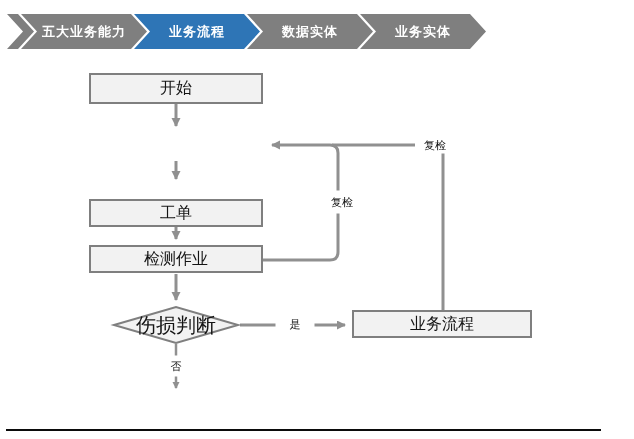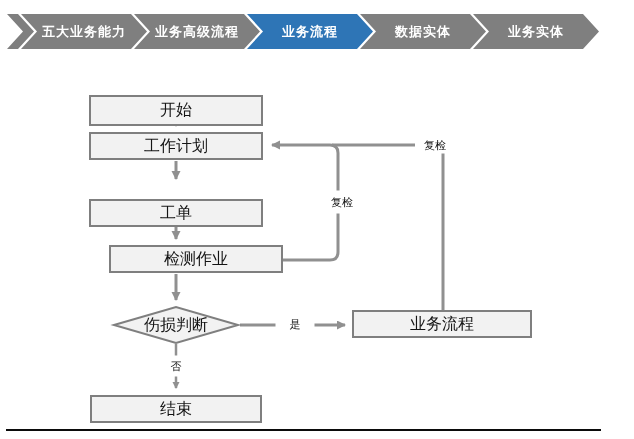--- a/index.html
+++ b/index.html
@@ -19,29 +19,29 @@
     font-size:13px;font-weight:bold;letter-spacing:1px;cursor:pointer;
     clip-path:polygon(0 0,calc(100% - 16px) 0,100% 50%,calc(100% - 16px) 100%,0 100%,16px 50%);
   }
   .chev.active{background:#2E75B6;text-align:right;}
   
   .node{
     position:absolute;box-sizing:border-box;background:#F2F2F2;border:2px solid #7F7F7F;
     display:flex;align-items:center;justify-content:center;
     font-size:16px;color:#141414;
   }
-  #n-start  {left:89px; top:73px;  width:174px;height:31px;margin-top:22px;}
+  #n-start  {left:89px; top:73px;  width:174px;height:31px;}
   #n-plan   {left:89px; top:132px; width:174px;height:28px;}
   #n-order  {left:89px; top:199px; width:174px;height:28px;}
-  #n-inspect{left:89px; top:245px; width:174px;height:28px;margin-left:20px;}
+  #n-inspect{left:89px; top:245px; width:174px;height:28px;}
   #n-repair {left:352px;top:310px; width:180px;height:28px;}
   #n-end    {left:90px; top:395px; width:172px;height:28px;}
   #n-decision-text{
     position:absolute;left:114px;top:307px;width:124px;height:36px;
-    display:flex;align-items:center;justify-content:center;font-size:16px;color:#141414;
+    display:flex;align-items:center;justify-content:center;font-size:20px;color:#141414;
   }
   
   #flow-svg{position:absolute;left:0;top:0;width:634px;height:439px;}
   
   .elabel{
     position:absolute;transform:translate(-50%,-50%);background:#ffffff;
     font-size:11px;color:#141414;white-space:nowrap;text-align:center;
   }
   #lbl-yes       {left:295px;top:324px;padding:1px 14px;}
   #lbl-no        {left:176px;top:366px;padding:3px 9px;}
@@ -52,23 +52,20 @@
 </style>
 </head>
 <body>
 
 <div id="stage">
 
   <div id="nav">
     <div class="lead-chev"></div>
     <div class="chev">
       <span>五大业务能力</span>
-    </div>
-    <div class="chev">
-      <span>业务高级流程</span>
     </div>
     <div class="chev active">
       <span>业务流程</span>
     </div>
     <div class="chev">
       <span>数据实体</span>
     </div>
     <div class="chev">
       <span>业务实体</span>
     </div>
@@ -90,26 +87,24 @@
       <path d="M176,274 L176,300" marker-end="url(#arw)"></path>
       <path d="M240,325 L345,325" marker-end="url(#arw)"></path>
       <path d="M176,344 L176,388" stroke-width="2.5" marker-end="url(#arw-sm)"></path>
       <path d="M263,260 L330,260 Q338,260 338,252 L338,153 Q338,145 330,145 L272,145" marker-end="url(#arw)"></path>
       <path d="M443,310 L443,145 L332,145"></path>
     </g>
     <polygon points="114,325 176,307 238,325 176,343" fill="#F2F2F2" stroke="#7F7F7F" stroke-width="2"></polygon>
   </svg>
 
   <div class="node" id="n-start">开始</div>
-  <div class="node" id="n-plan">工作计划</div>
   <div class="node" id="n-order">工单</div>
   <div class="node" id="n-inspect">检测作业</div>
   <div id="n-decision-text">伤损判断</div>
   <div class="node" id="n-repair">业务流程</div>
-  <div class="node" id="n-end">结束</div>
 
   <div class="elabel" id="lbl-yes">是</div>
   <div class="elabel" id="lbl-no">否</div>
   <div class="elabel" id="lbl-recheck-1">复检</div>
   <div class="elabel" id="lbl-recheck-2">复检</div>
 
   <div id="bottom-rule"></div>
 </div>
 
 </body></html>

